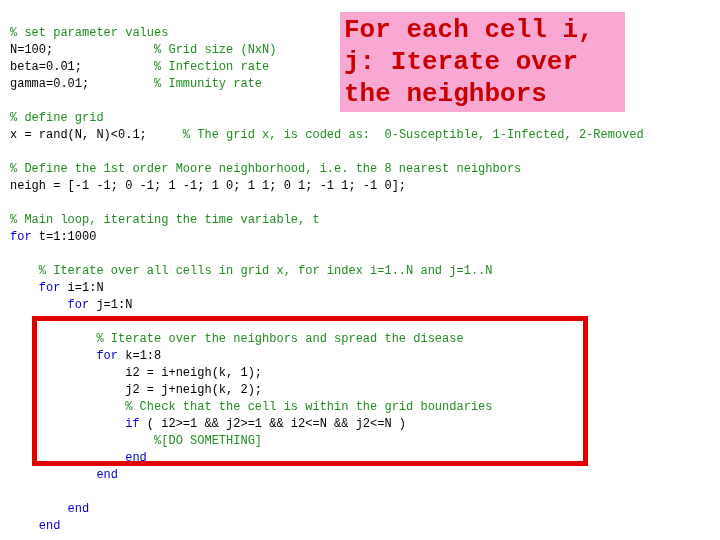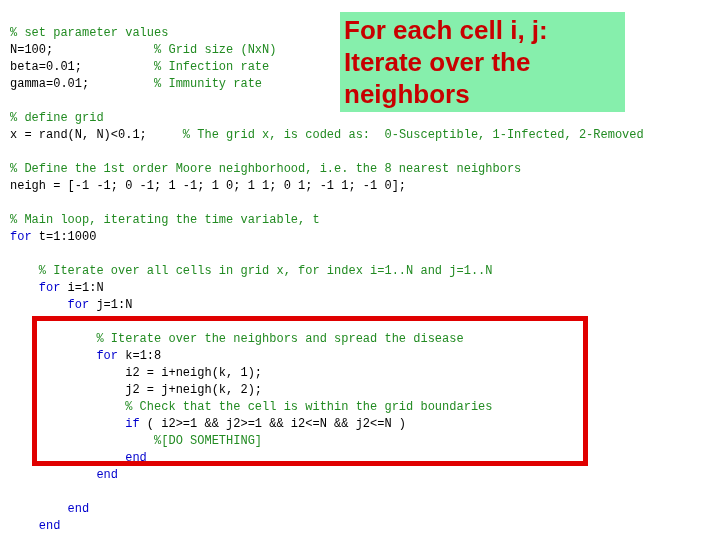--- a/index.html
+++ b/index.html
@@ -25,26 +25,26 @@
     top: 8px;
     left: 10px;
   }
   .comment { color: #228B22; }  
   .keyword { color: #0000cd; }  
   .headline {
     position: absolute;
     top: 12px;
     left: 340px;
     right: 12px;
-    font-family: Liberation Sans, sans-serif;
+    font-family: Liberation Mono, monospace;
     font-size: 26px;
     font-weight: 700;
     line-height: 32px;
     color: #c80000;
-    background: #86efac;
+    background: #f9a8d4;
     padding: 2px 4px;
     white-space: normal;
   }
   .highlight-box {
     position: absolute;
     left: 32px;
     top: 316px;
     width: 556px;
     height: 150px;
     border: 5px solid #e00000;

